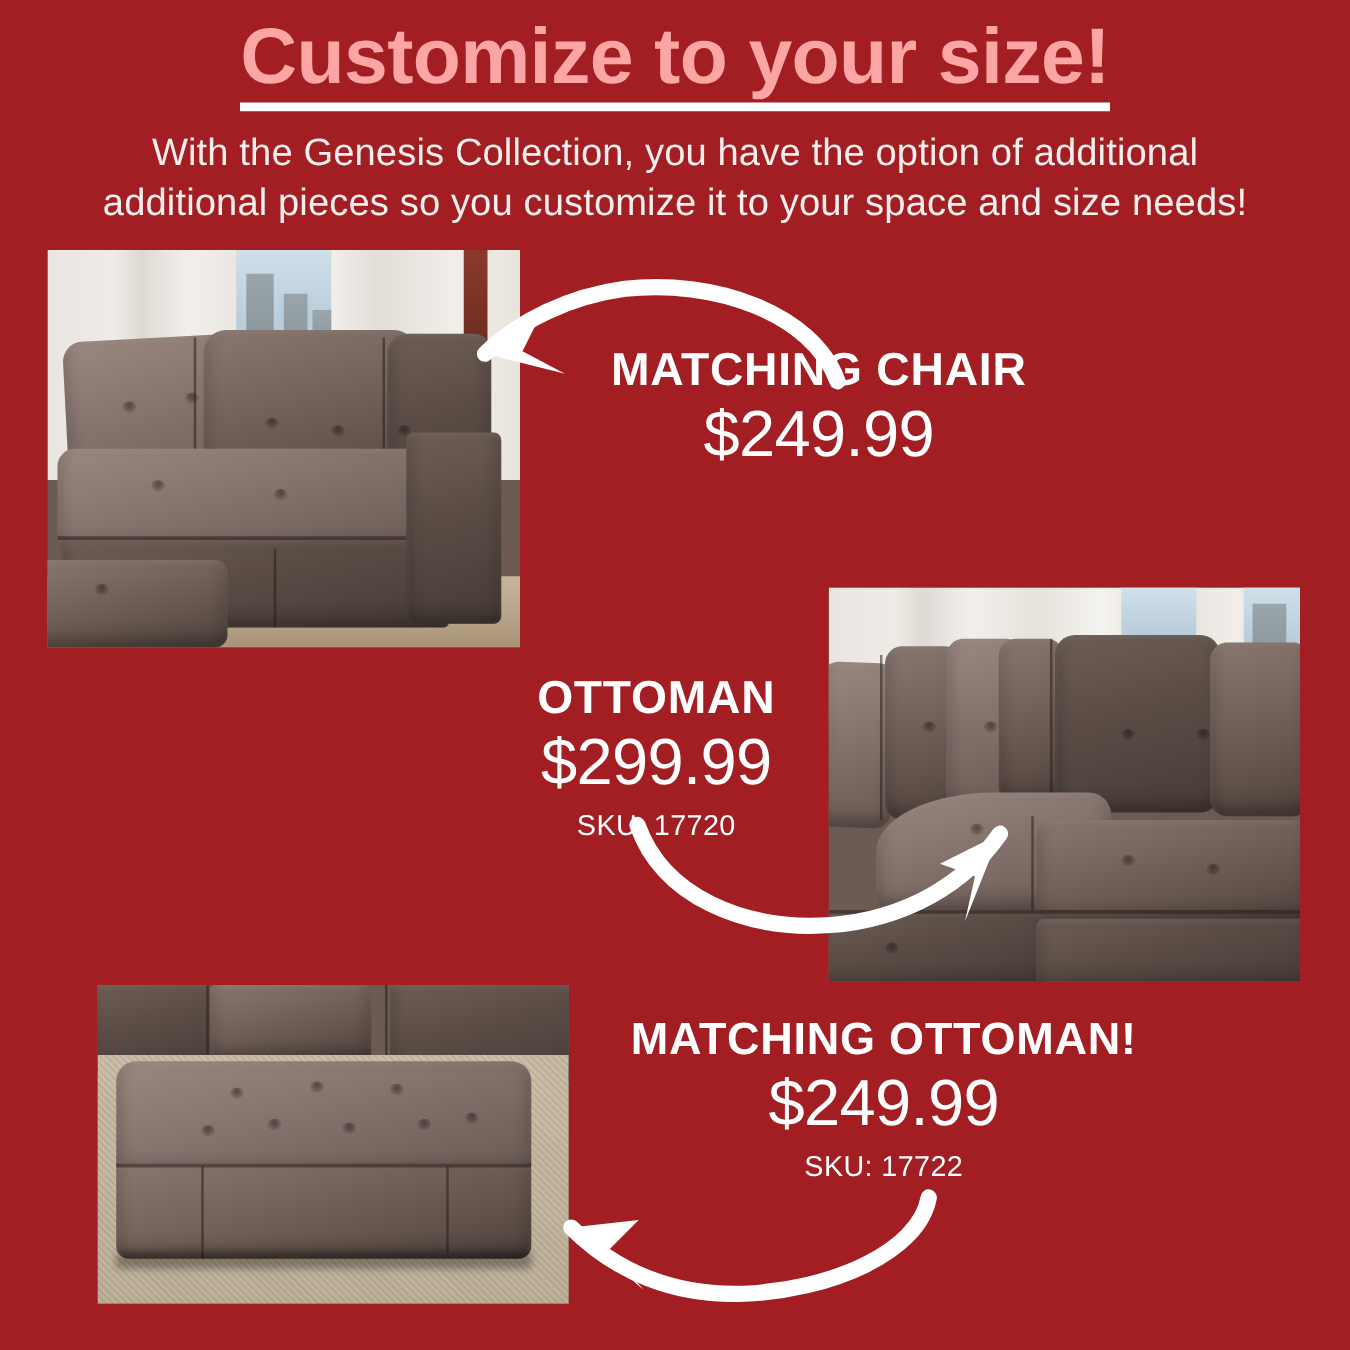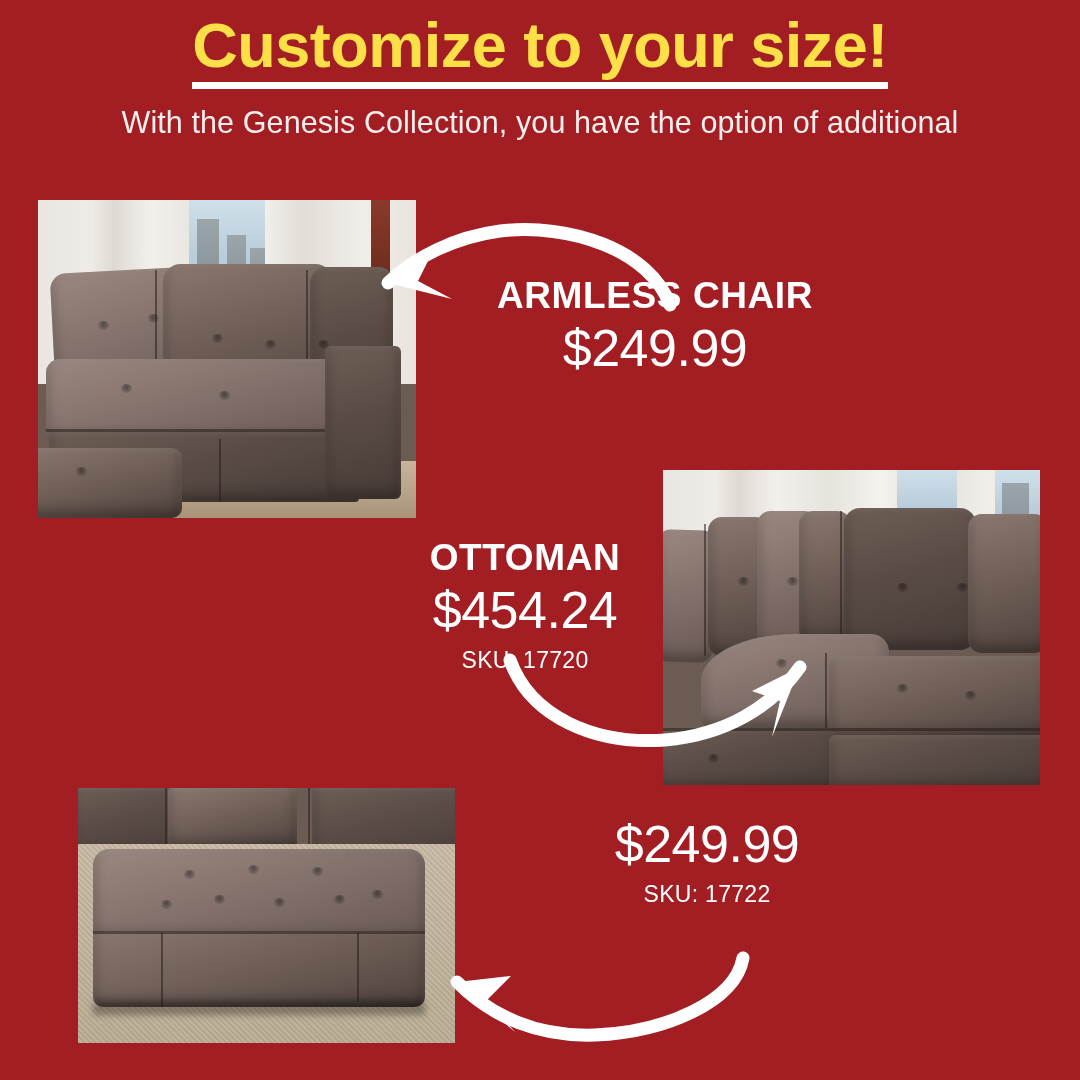--- a/index.html
+++ b/index.html
@@ -21,21 +21,21 @@
   
   .headline {
     position: absolute;
     left: 0;
     top: 12px;
     width: 1080px;
     text-align: center;
     font-size: 63px;
     font-weight: 800;
     letter-spacing: -0.5px;
-    color: #fde047;
+    color: #fca5a5;
     line-height: 1.05;
   }
   .headline .u {
     display: inline-block;
     border-bottom: 7px solid #ffffff;
     padding-bottom: 4px;
   }
   .subtitle {
     position: absolute;
     left: 0;
@@ -147,20 +147,21 @@
 <body>
 
 <div id="promo">
 
   <div class="headline">
     <span class="u">Customize to your size!</span>
   </div>
 
   <div class="subtitle">
     <span>With the Genesis Collection, you have the option of additional</span>
+    <span>additional pieces so you customize it to your space and size needs!</span>
   </div>
 
   <div class="photo" style="left:38px; top:200px; width:378px; height:318px;">
     <div class="scene">
       <div class="wall"></div>
       <div class="window" style="left:40%; top:0; width:20%; height:40%;"></div>
       <div class="bldg" style="left:42%; top:6%; width:6%; height:26%;"></div>
       <div class="bldg" style="left:50%; top:11%; width:5%; height:21%;"></div>
       <div class="bldg" style="left:56%; top:15%; width:4%; height:17%;"></div>
       <div style="position:absolute;left:88%;top:0;width:5%;height:38%;background:linear-gradient(180deg,#8a3a2a,#5e2419);"></div>
@@ -194,21 +195,21 @@
   </div>
 
   <div class="arrow" style="left:370px; top:215px; width:310px; height:95px;">
     <svg width="310" height="95" viewBox="0 0 310 95">
       <path d="M300 90 C 280 35, 200 8, 130 16 C 85 22, 45 42, 18 68" fill="none" stroke="#ffffff" stroke-width="13" stroke-linecap="round"></path>
       <path d="M18 68 L 62 38 L 48 66 L 82 84 Z" fill="#ffffff"></path>
     </svg>
   </div>
 
   <div class="blk" style="left:460px; top:276px; width:390px;">
-    <div class="name">ARMLESS CHAIR</div>
+    <div class="name">MATCHING CHAIR</div>
     <div class="price">$249.99</div>
   </div>
 
   <div class="photo" style="left:663px; top:470px; width:377px; height:315px;">
     <div class="scene">
       <div class="wall" style="height:35%;"></div>
       <div class="window" style="left:62%; top:0; width:16%; height:26%;"></div>
       <div class="window" style="left:88%; top:0; width:12%; height:30%;"></div>
       <div class="bldg" style="left:90%; top:4%; width:7%; height:22%;"></div>
       <div class="floor" style="height:10%;"></div>
@@ -237,21 +238,21 @@
 
       <div class="fab dark" style="left:-2%; top:82%; width:48%; height:20%; border-radius:10px;"></div>
       <div class="fab dark" style="left:44%; top:84%; width:58%; height:18%; border-radius:6px;"></div>
       <div class="tuft" style="left:12%; top:90%;"></div>
       <div class="seam" style="left:0%; top:82%; width:100%; height:3px;"></div>
     </div>
   </div>
 
   <div class="blk" style="left:370px; top:538px; width:310px;">
     <div class="name">OTTOMAN</div>
-    <div class="price">$454.24</div>
+    <div class="price">$299.99</div>
     <div class="sku">SKU: 17720</div>
   </div>
 
   <div class="arrow" style="left:500px; top:645px; width:320px; height:105px;">
     <svg width="320" height="105" viewBox="0 0 320 105">
       <path d="M10 15 C 30 72, 95 100, 165 95 C 225 90, 272 62, 300 22" fill="none" stroke="#ffffff" stroke-width="13" stroke-linecap="round"></path>
       <path d="M300 22 L 252 46 L 280 56 L 272 92 Z" fill="#ffffff"></path>
     </svg>
   </div>
 
@@ -278,20 +279,21 @@
 
       <div class="fab" style="left:4%; top:56%; width:88%; height:30%; border-radius:4px 4px 10px 10px;"></div>
       <div class="seam" style="left:4%; top:56%; width:88%; height:3px;"></div>
       <div class="seam" style="left:22%; top:57%; width:2px; height:29%;"></div>
       <div class="seam" style="left:74%; top:57%; width:2px; height:27%;"></div>
       <div style="position:absolute; left:4%; top:84%; width:88%; height:5%; background:rgba(0,0,0,.32); filter:blur(3px);"></div>
     </div>
   </div>
 
   <div class="blk" style="left:492px; top:812px; width:430px;">
+    <div class="name two">MATCHING OTTOMAN!</div>
     <div class="price">$249.99</div>
     <div class="sku">SKU: 17722</div>
   </div>
 
   <div class="arrow" style="left:435px; top:940px; width:320px; height:105px;">
     <svg width="320" height="105" viewBox="0 0 320 105">
       <path d="M308 18 C 300 62, 230 92, 160 95 C 105 97, 58 78, 22 42" fill="none" stroke="#ffffff" stroke-width="13" stroke-linecap="round"></path>
       <path d="M22 42 L 76 36 L 52 60 L 80 92 Z" fill="#ffffff"></path>
     </svg>
   </div>

